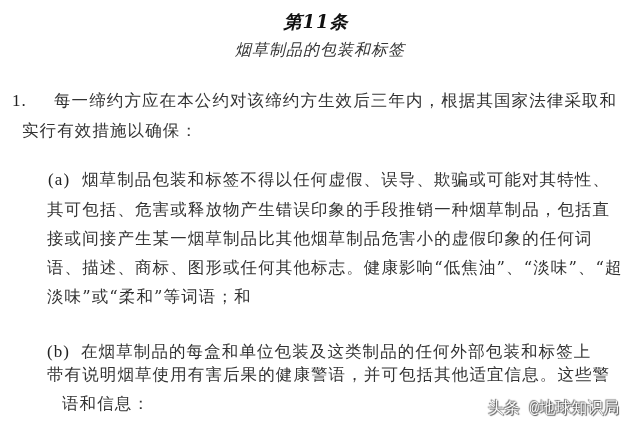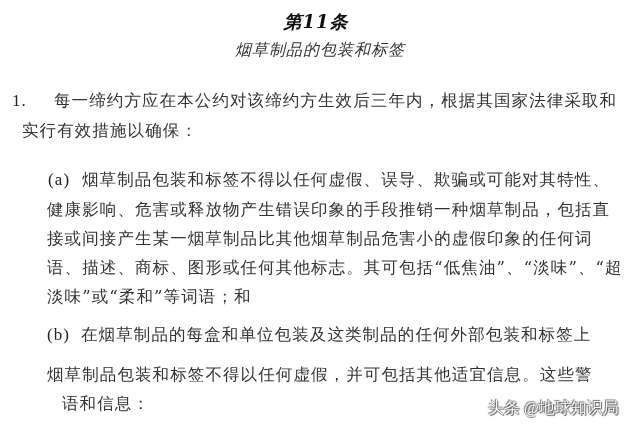--- a/index.html
+++ b/index.html
@@ -56,21 +56,21 @@
       display: inline-block;
       width: 34px;
       font-family: "Liberation Serif", serif;
       font-size: 17px;
       color: #222222;
     }
     .watermark {
       position: absolute;
       left: 488px;
       top: 398px;
-      font-family: Liberation Serif, serif;
+      font-family: Liberation Mono, monospace;
       font-size: 16px;
       color: #ffffff;
       text-shadow: 0 0 1px #444, 1px 1px 1px #555, -1px -1px 1px #777;
       white-space: nowrap;
     }
   </style>
 </head>
 <body>
 
 <div>
@@ -82,29 +82,29 @@
     <div class="line" style="left:12px; top:90px;">
       <span class="num p1-num">1.</span><span>每一缔约方应在本公约对该缔约方生效后三年内，根据其国家法律采取和</span>
     </div>
     <div class="line" style="left:12px; top:120px;margin-left:10px;">实行有效措施以确保：</div>
   </div>
 
   <div>
     <div class="line" style="left:48px; top:169px;">
       <span class="item-label">(a)</span><span>烟草制品包装和标签不得以任何虚假、误导、欺骗或可能对其特性、</span>
     </div>
-    <div class="line" style="left:47px; top:199px;">健康影响、危害或释放物产生错误印象的手段推销一种烟草制品，包括直</div>
+    <div class="line" style="left:47px; top:199px;">其可包括、危害或释放物产生错误印象的手段推销一种烟草制品，包括直</div>
     <div class="line" style="left:47px; top:228px;">接或间接产生某一烟草制品比其他烟草制品危害小的虚假印象的任何词</div>
-    <div class="line" style="left:47px; top:257px;">语、描述、商标、图形或任何其他标志。其可包括“低焦油”、“淡味”、“超</div>
+    <div class="line" style="left:47px; top:257px;">语、描述、商标、图形或任何其他标志。健康影响“低焦油”、“淡味”、“超</div>
     <div class="line" style="left:47px; top:286px;text-align:right;">淡味”或“柔和”等词语；和</div>
   </div>
 
   <div>
-    <div class="line" style="left:47px; top:324px;">
+    <div class="line" style="left:47px; top:341px;">
       <span class="item-label">(b)</span><span>在烟草制品的每盒和单位包装及这类制品的任何外部包装和标签上</span>
     </div>
-    <div class="line" style="left:47px; top:364px;">烟草制品包装和标签不得以任何虚假，并可包括其他适宜信息。这些警</div>
+    <div class="line" style="left:47px; top:364px;">带有说明烟草使用有害后果的健康警语，并可包括其他适宜信息。这些警</div>
     <div class="line" style="left:62px; top:393px;">语和信息：</div>
   </div>
 
   <div class="watermark">头条 @地球知识局</div>
 
 </div>
 
 </body></html>

